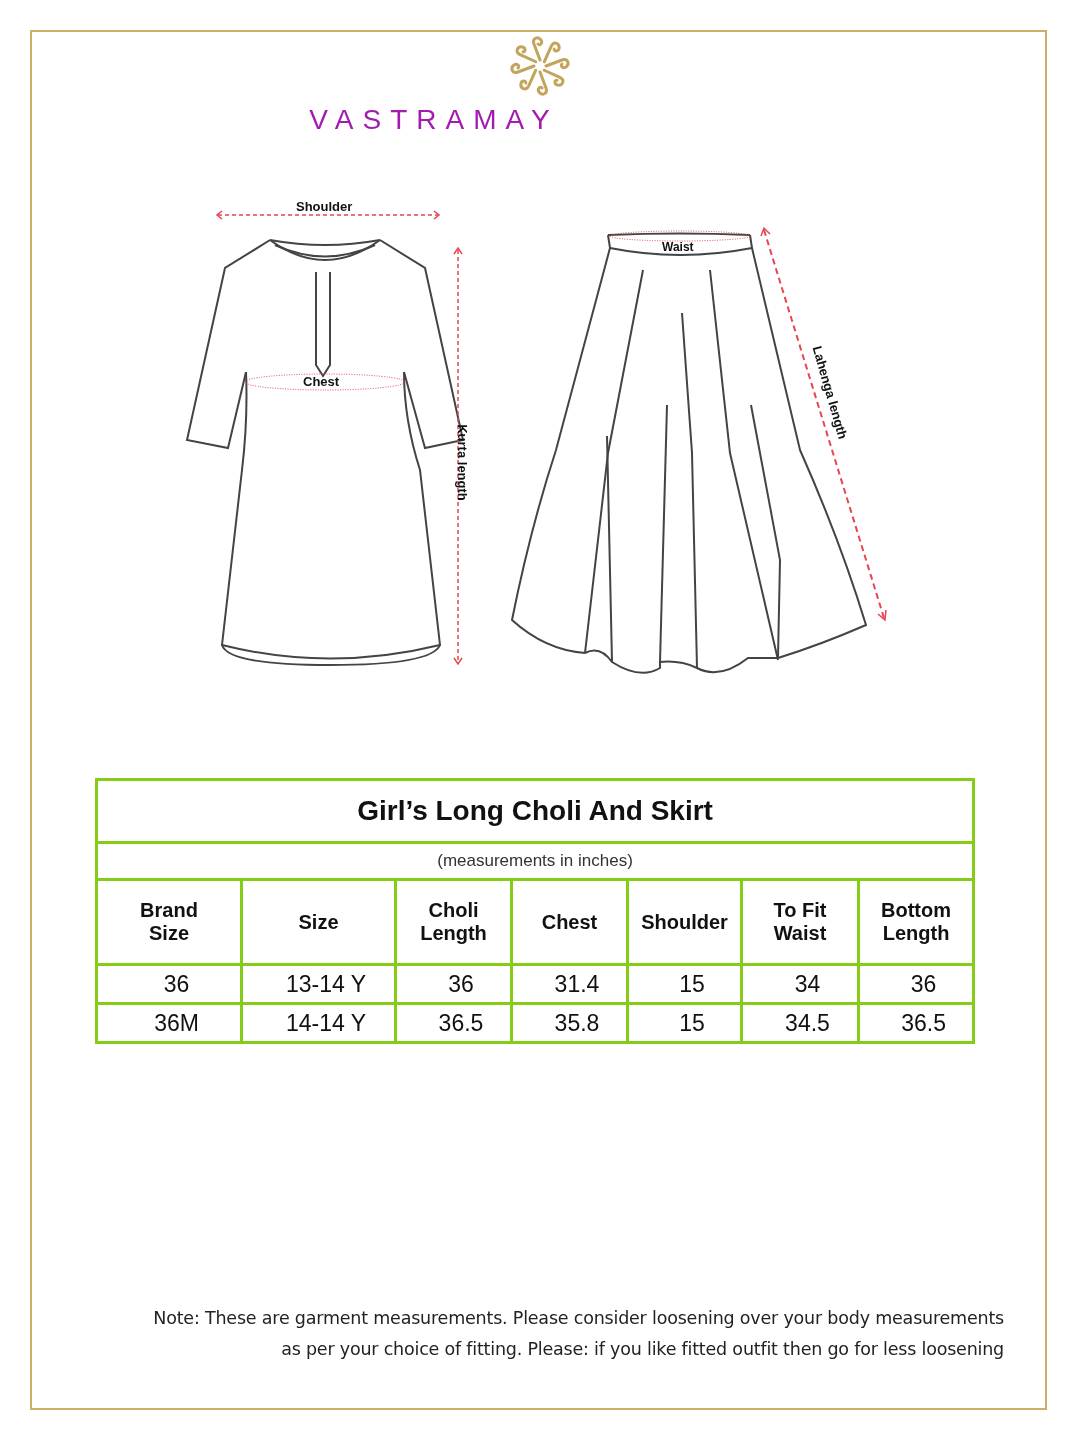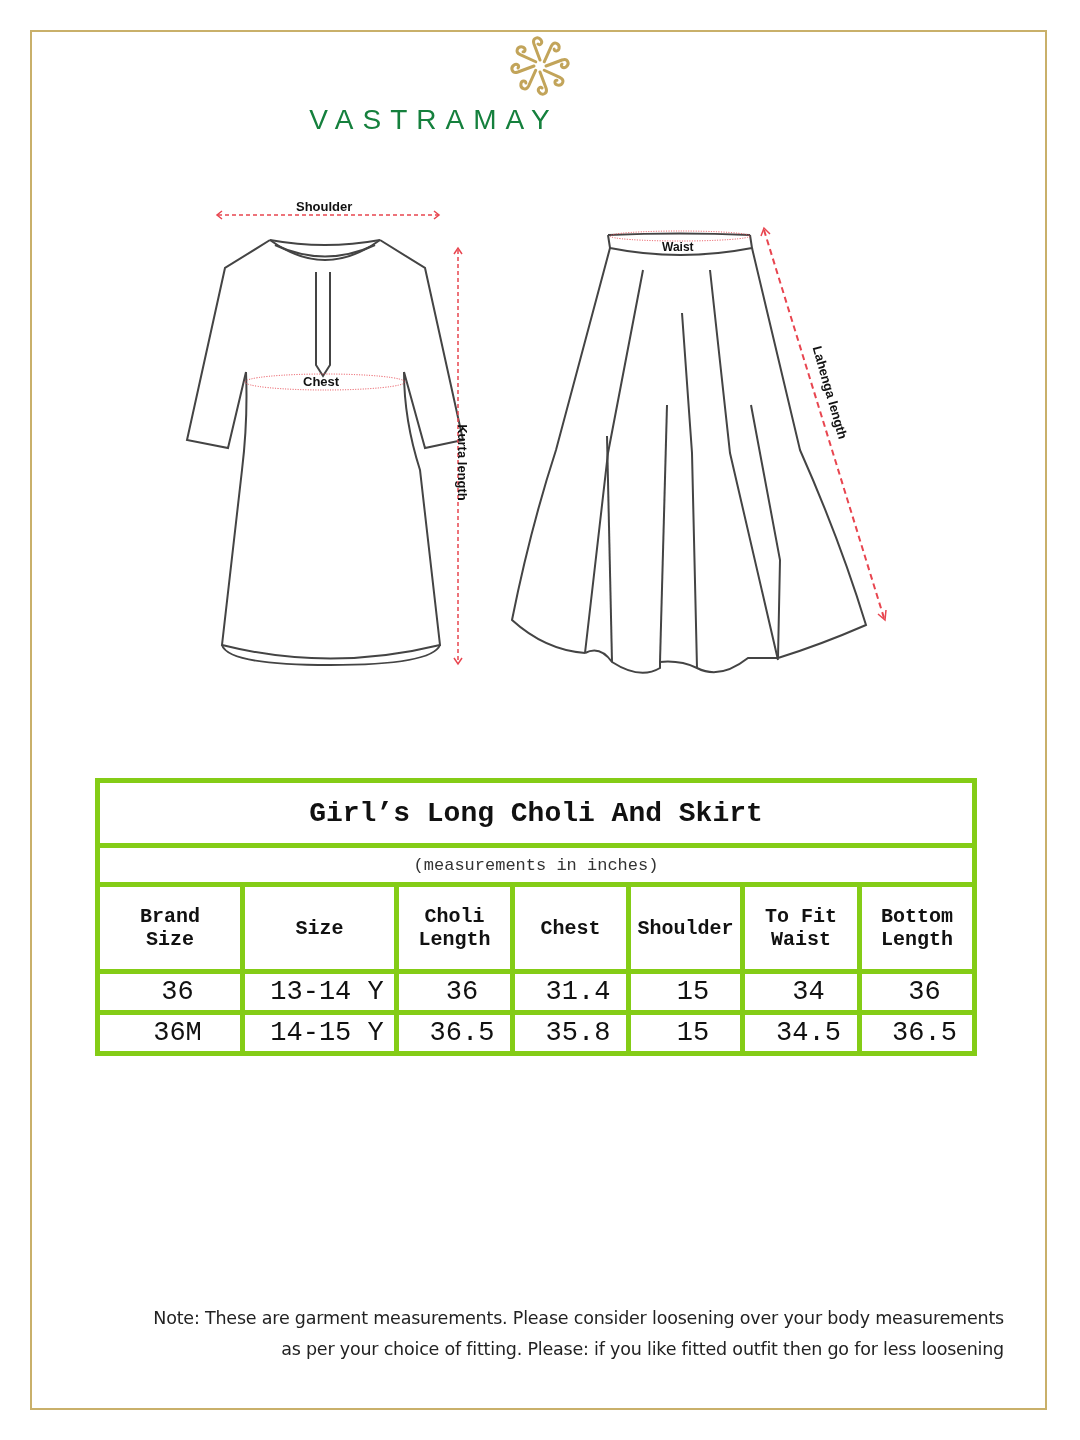--- a/index.html
+++ b/index.html
@@ -1,28 +1,28 @@
 <!DOCTYPE html>
 <html><head>
   <meta charset="utf-8">
   <style>
     html, body { margin: 0; padding: 0; background: #ffffff; }
     body { width: 1080px; height: 1440px; position: relative; overflow: hidden; font-family: "Liberation Sans", sans-serif; }
     .frame { position: absolute; left: 30px; top: 30px; width: 1017px; height: 1380px; border: 2px solid #c9b06a; box-sizing: border-box; }
     .logo { position: absolute; left: 505px; top: 36px; width: 70px; height: 60px; }
-    .brand { position: absolute; left: 0; width: 868px; top: 104px; text-align: center; font-size: 28px; letter-spacing: 9px; color: #15803d; font-family: "Liberation Sans", sans-serif; }
+    .brand { position: absolute; left: 0; width: 868px; top: 104px; text-align: center; font-size: 28px; letter-spacing: 9px; color: #a21caf; font-family: "Liberation Sans", sans-serif; }
     .diagram { position: absolute; left: 0; top: 0; width: 1080px; height: 720px; }
     .lbl { position: absolute; font-family: "Liberation Sans", sans-serif; font-weight: bold; font-size: 13px; color: #111; }
     .table-wrap { position: absolute; left: 95px; top: 778px; width: 877px; }
     table { border-collapse: collapse; width: 877px; table-layout: fixed; }
-    td, th { border: 5px solid #84cc16; text-align: center; color: #111; font-family: Liberation Mono, monospace; }
+    td, th { border: 3px solid #84cc16; text-align: center; color: #111; font-family: Liberation Sans, sans-serif; }
     .title-cell { height: 58px; font-size: 28px; font-weight: bold; }
     .sub-cell { height: 32px; font-size: 17px; font-weight: normal; color: #333; }
     .head-row th { height: 80px; font-size: 20px; font-weight: bold; line-height: 23px; }
-    .body-row td { height: 34px; font-size: 27px; padding-left: 16px; }
+    .body-row td { height: 34px; font-size: 23px; padding-left: 16px; }
     .note { position: absolute; right: 76px; top: 1303px; text-align: right; font-family: "DejaVu Sans", sans-serif; font-size: 17.5px; line-height: 31px; color: #222; letter-spacing: -0.2px; }
   </style>
 </head>
 <body>
 
 <div class="frame"></div>
 
 <svg class="logo" viewBox="-35 -30 70 60">
   <g fill="none" stroke="#c2a45a" stroke-width="3" stroke-linecap="round">
     <g id="petal">
@@ -126,21 +126,21 @@
       <td>36</td>
       <td>13-14 Y</td>
       <td>36</td>
       <td>31.4</td>
       <td>15</td>
       <td>34</td>
       <td>36</td>
     </tr>
     <tr class="body-row">
       <td>36M</td>
-      <td>14-15 Y</td>
+      <td>14-14 Y</td>
       <td>36.5</td>
       <td>35.8</td>
       <td>15</td>
       <td>34.5</td>
       <td>36.5</td>
     </tr>
   </tbody>
     </table>
 </div>
 

